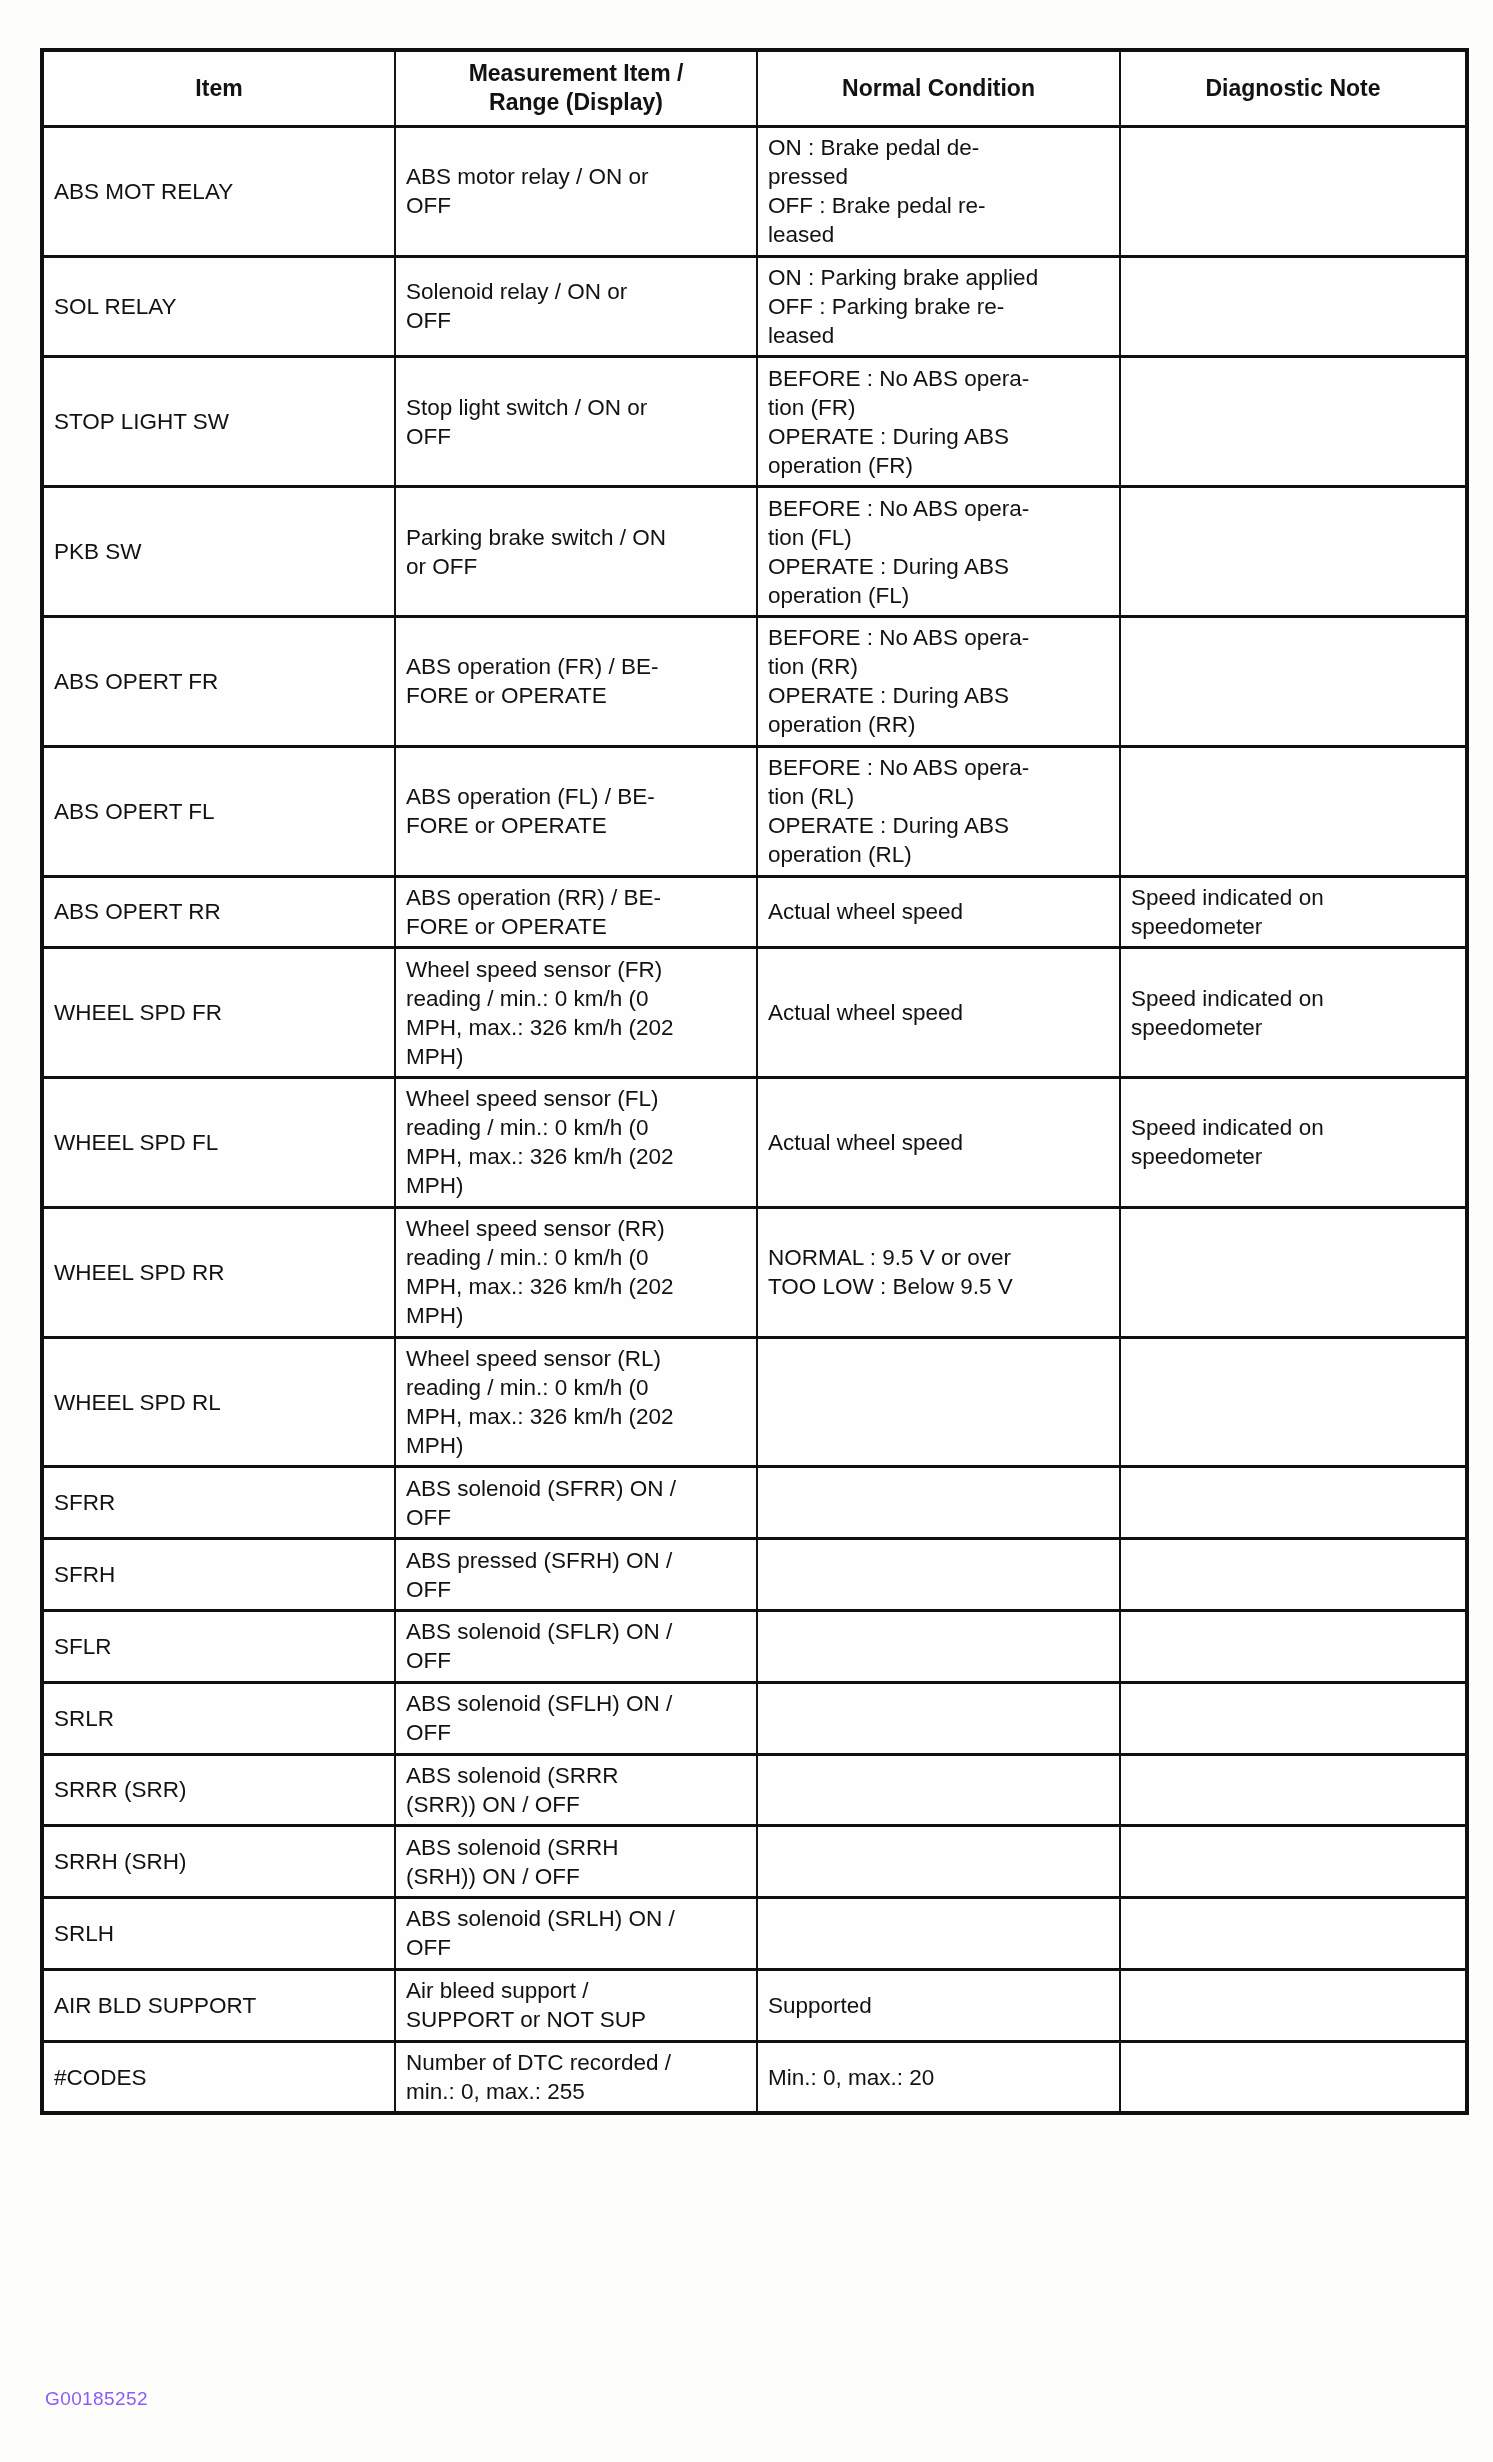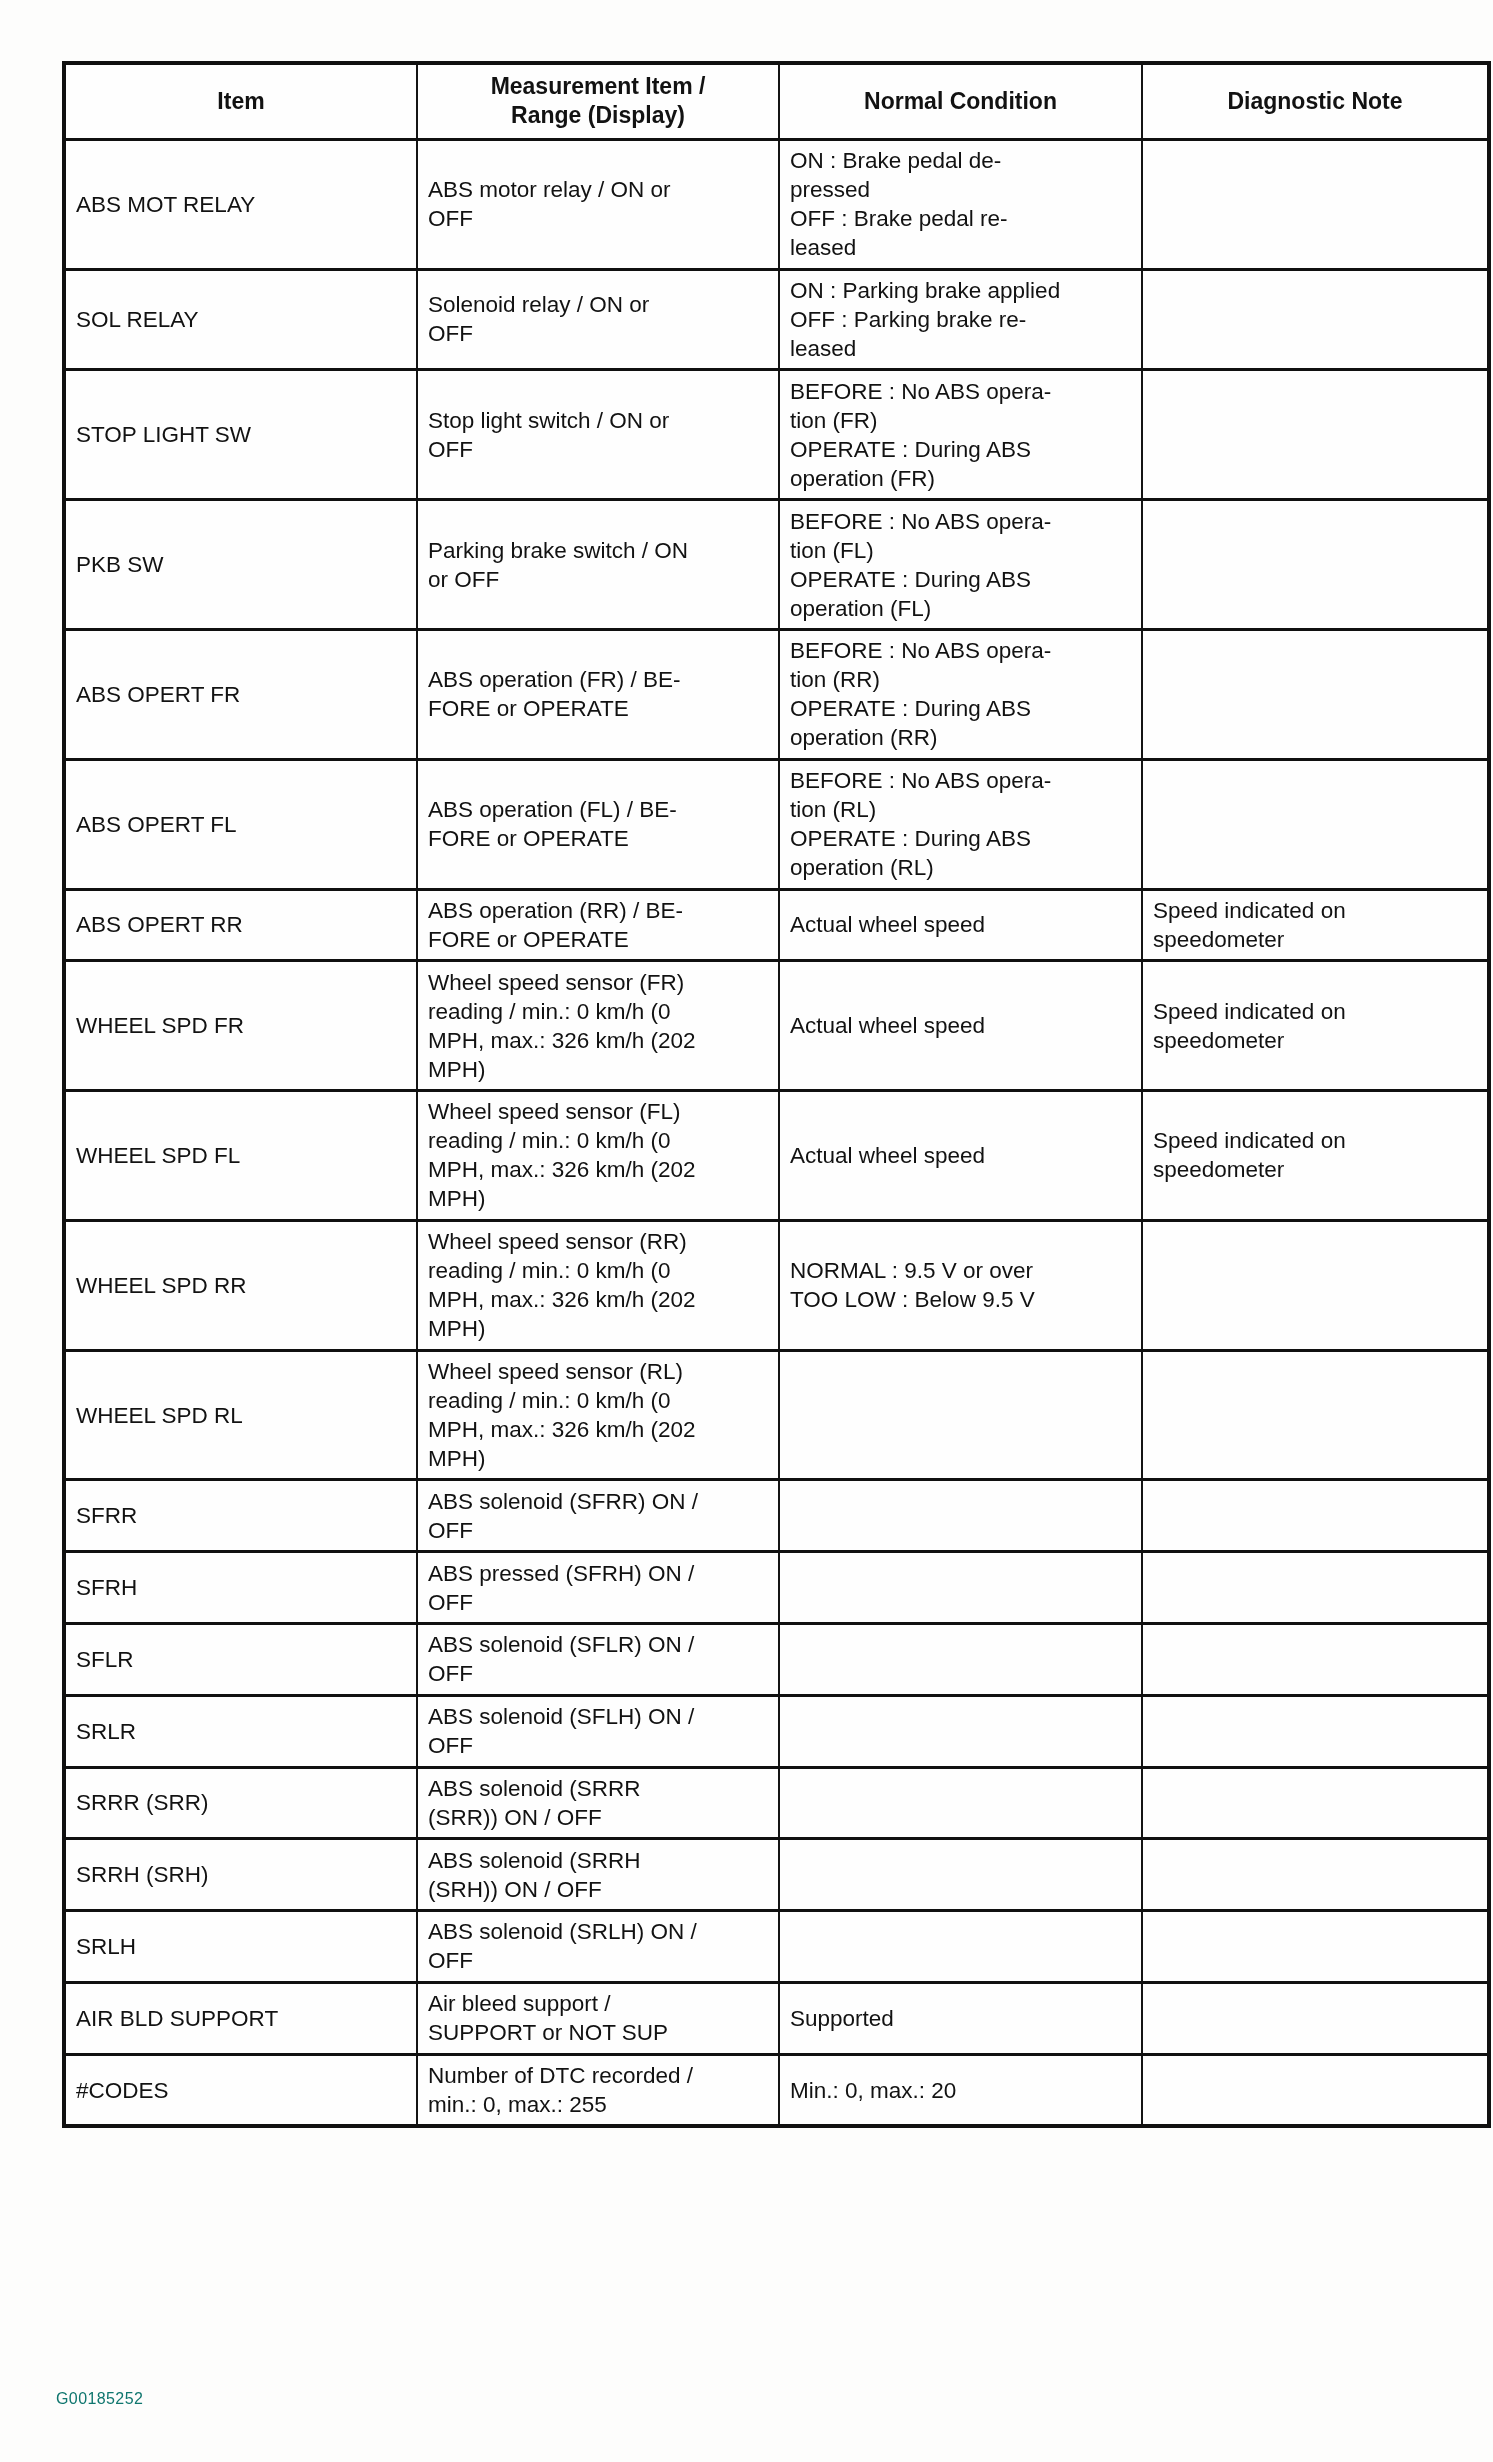--- a/index.html
+++ b/index.html
@@ -14,27 +14,26 @@
   }
   .page {
     position: relative;
     width: 1494px;
     height: 2462px;
     overflow: hidden;
   }
   table.scan-table {
     position: absolute;
     left: 40px;
-    top: 61px;
+    top: 48px;
     width: 1424px;
     border-collapse: collapse;
     table-layout: fixed;
     background: #fefefe;
     border: 4.6px solid #101010;
-    margin-left: 22px;
   }
   table.scan-table th,
   table.scan-table td {
     border-left: 2.3px solid #141414;
     border-right: 2.3px solid #141414;
     border-top: 3.9px solid #101010;
     border-bottom: 3.9px solid #101010;
     vertical-align: middle;
     white-space: pre-line;
     overflow: hidden;
@@ -51,26 +50,26 @@
     font-size: 22.5px;
     line-height: 29px;
     font-weight: normal;
     text-align: left;
     padding: 5.4px 8.5px 5.4px 10px;
   }
   td.cell-item     { padding-left: 11.6px; }
   td.cell-note     { padding-left: 11px; }
   .figure-code {
     position: absolute;
-    left: 56px;
+    left: 45px;
     top: 2388px;
-    font-size: 16px;
+    font-size: 19px;
     line-height: 22px;
     letter-spacing: 0.4px;
-    color: #0f766e;
+    color: #8b5cf6;
   }
 </style>
 </head>
 <body>
 
 <div class="page">
 
   <table class="scan-table">
     <colgroup>
       <col style="width:353px">

